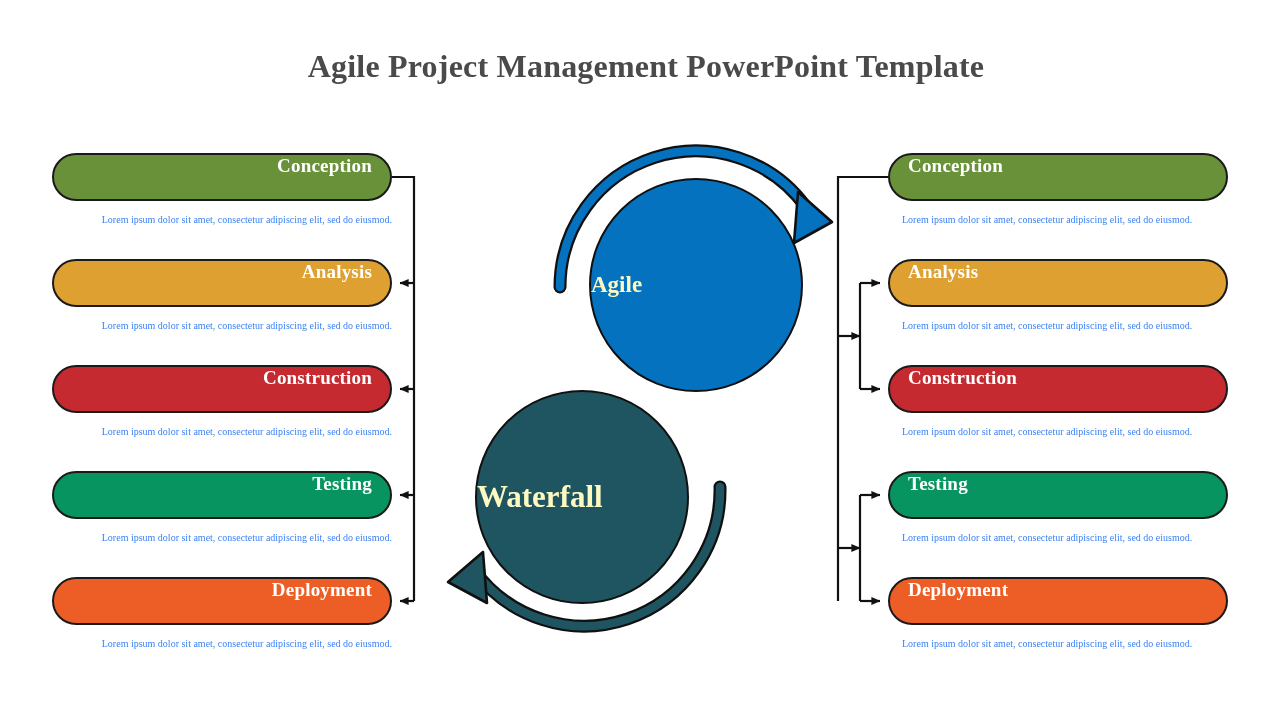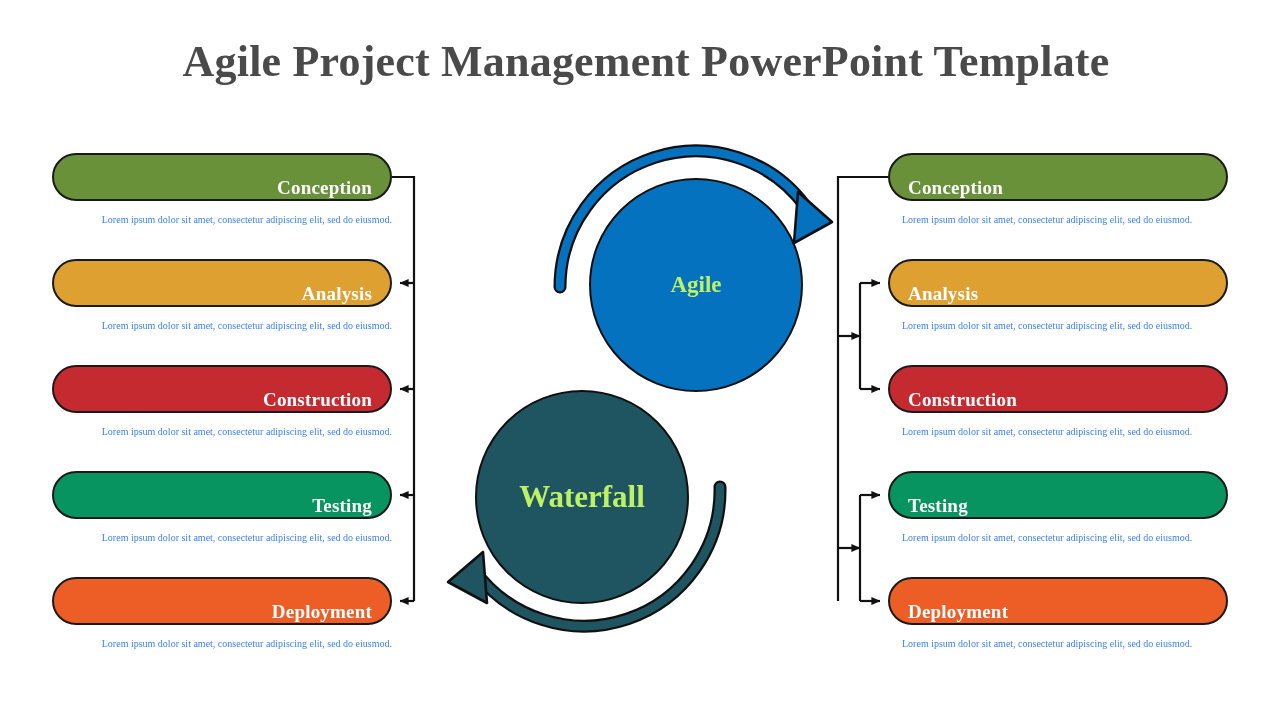--- a/index.html
+++ b/index.html
@@ -6,36 +6,36 @@
   html, body {
     width: 1280px; height: 720px;
     background: #ffffff;
     font-family: "Liberation Serif", "DejaVu Serif", serif;
     overflow: hidden;
   }
   #slide { position: relative; width: 1280px; height: 720px; background: #fff; }
 
   
   .title {
-    position: absolute; left: 0; top: 36px; width: 1280px;
+    position: absolute; left: 0; top: 48px; width: 1280px;
     text-align: center;
-    font-size: 44px; font-weight: bold;
+    font-size: 32px; font-weight: bold;
     color: #4a4a4a;
     letter-spacing: .2px;
     white-space: nowrap;
     padding-left: 12px;
   }
 
   
   .pill {
     position: absolute;
     height: 48px; width: 340px;
     border: 2.5px solid #1a1a1a;
     border-radius: 26px;
-    display: flex; align-items: flex-end;
+    display: flex; align-items: flex-start;
     color: #ffffff;
     font-weight: bold; font-size: 19px;
     letter-spacing: .2px;
   }
   .pill.left  { left: 52px;  justify-content: flex-end; padding-right: 18px; }
   .pill.right { left: 888px; justify-content: flex-start; padding-left: 18px; }
 
   
   .desc {
     position: absolute;
@@ -45,22 +45,22 @@
     color: #3b82f6;
   }
   .desc.left  { left: 92px;  text-align: right; }
   .desc.right { left: 902px; text-align: left; }
 
   
   .circle {
     position: absolute;
     border: 2.5px solid #101010;
     border-radius: 50%;
-    display: flex; align-items: center; justify-content: center;
-    color: #bef264; font-weight: bold;
+    display: flex; align-items: center; justify-content: flex-start;
+    color: #fef9c3; font-weight: bold;
   }
   #agile-circle { left: 589px; top: 178px; width: 214px; height: 214px; font-size: 23px; }
   #waterfall-circle { left: 475px; top: 390px; width: 214px; height: 214px; font-size: 31px; }
   .circle span { transform: translateY(0px); }
 
   
   svg.overlay {
     position: absolute; left: 0; top: 0;
     width: 1280px; height: 720px;
     pointer-events: none;

